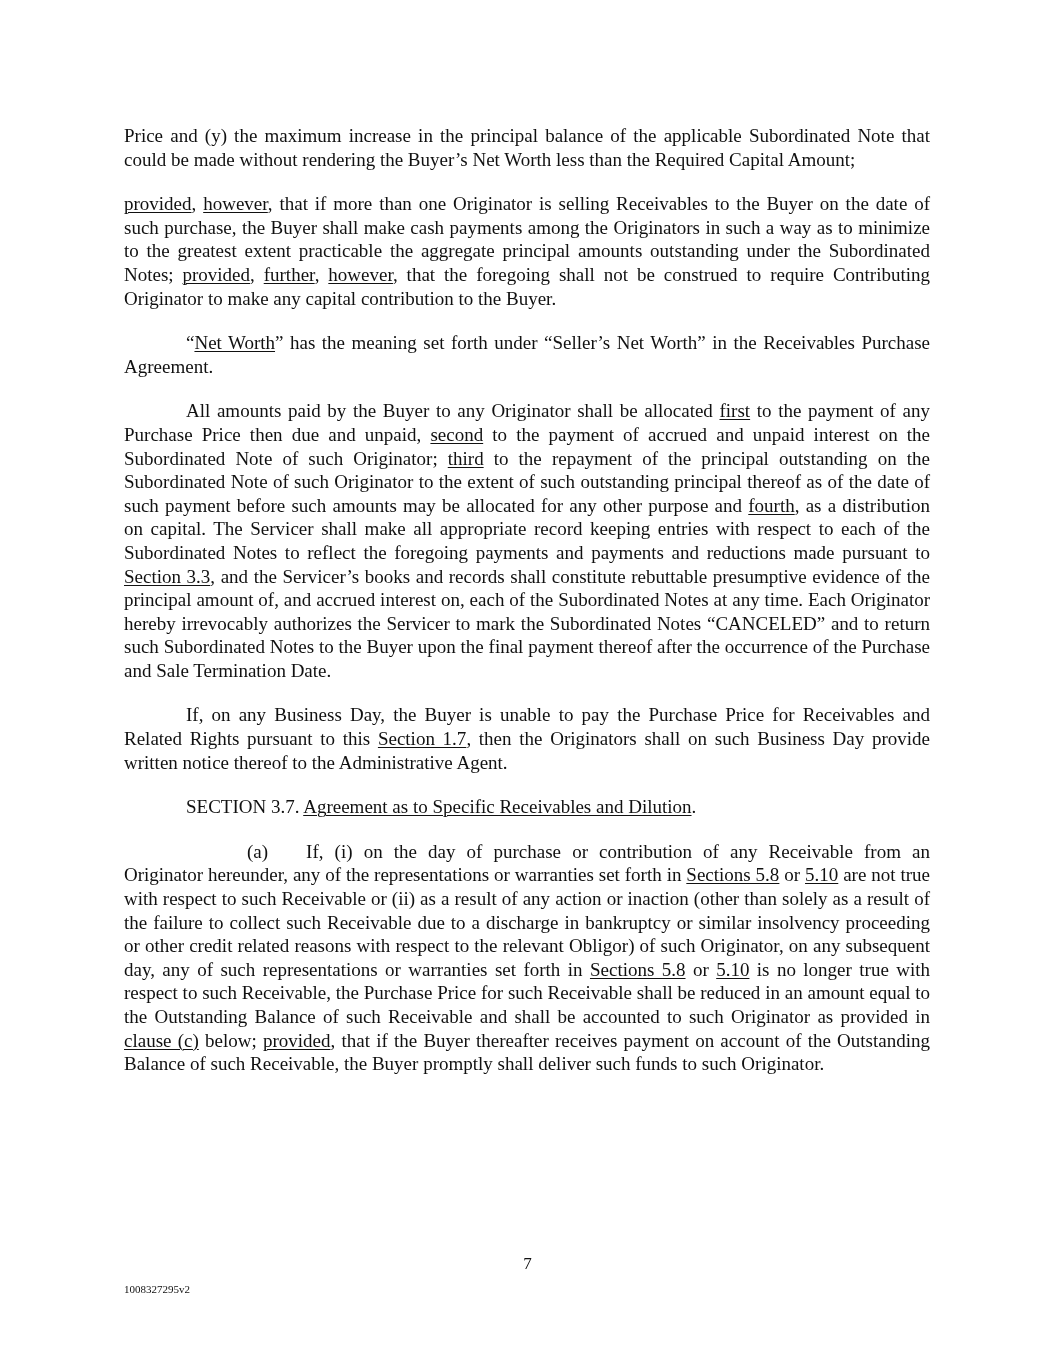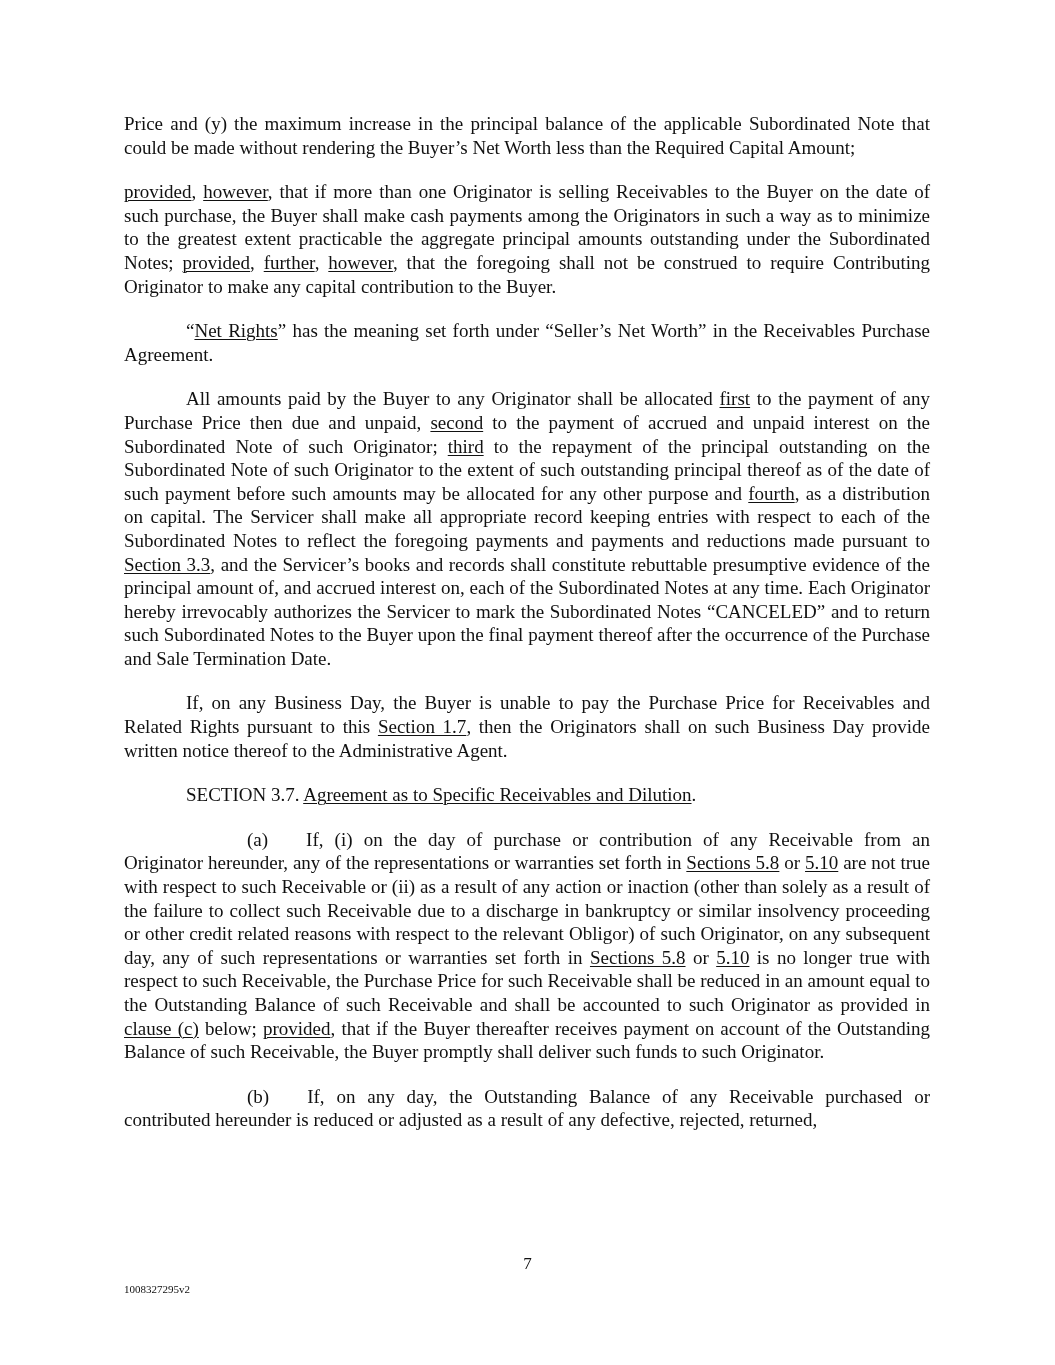--- a/index.html
+++ b/index.html
@@ -1,18 +1,18 @@
 <!DOCTYPE html>
 <html><head>
 <meta charset="utf-8">
 <style>
   html, body { margin:0; padding:0; background:#ffffff; }
   body { width:1055px; height:1365px; position:relative; overflow:hidden; }
   .page {
-    position:absolute; left:124px; top:112px; width:806px;
+    position:absolute; left:124px; top:124px; width:806px;
     font-family:"Liberation Serif", "DejaVu Serif", serif;
     font-size:19px; line-height:23.6px; color:#111111;
   }
   .para { margin:0 0 21px 0; text-align:justify; text-align-last:left; }
   .para.indent { text-indent:62px; }
   .para.indent2 { text-indent:123px; }
   .u { text-decoration:underline; text-underline-offset:2px; text-decoration-thickness:1px; }
   .tab { display:inline-block; width:38px; }
   .page-number {
     position:absolute; left:0; width:1055px; top:1254px; text-align:center;
@@ -22,22 +22,21 @@
     position:absolute; left:124px; top:1283px;
     font-family:"Liberation Serif", serif; font-size:11px; color:#111;
   }
 </style>
 </head>
 <body>
 
 <div class="page">
   <p class="para"><span>Price and (y) the maximum increase in the principal balance of the applicable Subordinated Note that could be made without rendering the Buyer’s Net Worth less than the Required Capital Amount;</span></p>
   <p class="para"><span class="u">provided</span><span>, </span><span class="u">however</span><span>, that if more than one Originator is selling Receivables to the Buyer on the date of such purchase, the Buyer shall make cash payments among the Originators in such a way as to minimize to the greatest extent practicable the aggregate principal amounts outstanding under the Subordinated Notes; </span><span class="u">provided</span><span>, </span><span class="u">further</span><span>, </span><span class="u">however</span><span>, that the foregoing shall not be construed to require Contributing Originator to make any capital contribution to the Buyer.</span></p>
-  <p class="para indent"><span>“</span><span class="u">Net Rights</span><span>” has the meaning set forth under “Seller’s Net Worth” in the Receivables Purchase Agreement.</span></p>
+  <p class="para indent"><span>“</span><span class="u">Net Worth</span><span>” has the meaning set forth under “Seller’s Net Worth” in the Receivables Purchase Agreement.</span></p>
   <p class="para indent"><span>All amounts paid by the Buyer to any Originator shall be allocated </span><span class="u">first</span><span> to the payment of any Purchase Price then due and unpaid, </span><span class="u">second</span><span> to the payment of accrued and unpaid interest on the Subordinated Note of such Originator; </span><span class="u">third</span><span> to the repayment of the principal outstanding on the Subordinated Note of such Originator to the extent of such outstanding principal thereof as of the date of such payment before such amounts may be allocated for any other purpose and </span><span class="u">fourth</span><span>, as a distribution on capital.  The Servicer shall make all appropriate record keeping entries with respect to each of the Subordinated Notes to reflect the foregoing payments and payments and reductions made pursuant to </span><span class="u">Section 3.3</span><span>, and the Servicer’s books and records shall constitute rebuttable presumptive evidence of the principal amount of, and accrued interest on, each of the Subordinated Notes at any time.  Each Originator hereby irrevocably authorizes the Servicer to mark the Subordinated Notes “CANCELED” and to return such Subordinated Notes to the Buyer upon the final payment thereof after the occurrence of the Purchase and Sale Termination Date.</span></p>
   <p class="para indent"><span>If, on any Business Day, the Buyer is unable to pay the Purchase Price for Receivables and Related Rights pursuant to this </span><span class="u">Section 1.7</span><span>, then the Originators shall on such Business Day provide written notice thereof to the Administrative Agent.</span></p>
   <p class="para indent"><span>SECTION 3.7.  </span><span class="u">Agreement as to Specific Receivables and Dilution</span><span>.</span></p>
   <p class="para indent2"><span>(a)</span><span class="tab"></span><span>If, (i) on the day of purchase or contribution of any Receivable from an Originator hereunder, any of the representations or warranties set forth in </span><span class="u">Sections 5.8</span><span> or </span><span class="u">5.10</span><span> are not true with respect to such Receivable or (ii) as a result of any action or inaction (other than solely as a result of the failure to collect such Receivable due to a discharge in bankruptcy or similar insolvency proceeding or other credit related reasons with respect to the relevant Obligor) of such Originator, on any subsequent day, any of such representations or warranties set forth in </span><span class="u">Sections 5.8</span><span> or </span><span class="u">5.10</span><span> is no longer true with respect to such Receivable, the Purchase Price for such Receivable shall be reduced in an amount equal to the Outstanding Balance of such Receivable and shall be accounted to such Originator as provided in </span><span class="u">clause (c)</span><span> below; </span><span class="u">provided</span><span>, that if the Buyer thereafter receives payment on account of the Outstanding Balance of such Receivable, the Buyer promptly shall deliver such funds to such Originator.</span></p>
-  <p class="para indent2"><span>(b)</span><span class="tab"></span><span>If, on any day, the Outstanding Balance of any Receivable purchased or contributed hereunder is reduced or adjusted as a result of any defective, rejected, returned,</span></p>
 </div>
 
 <div class="page-number">7</div>
 <div class="doc-id">1008327295v2</div>
 
 </body></html>

